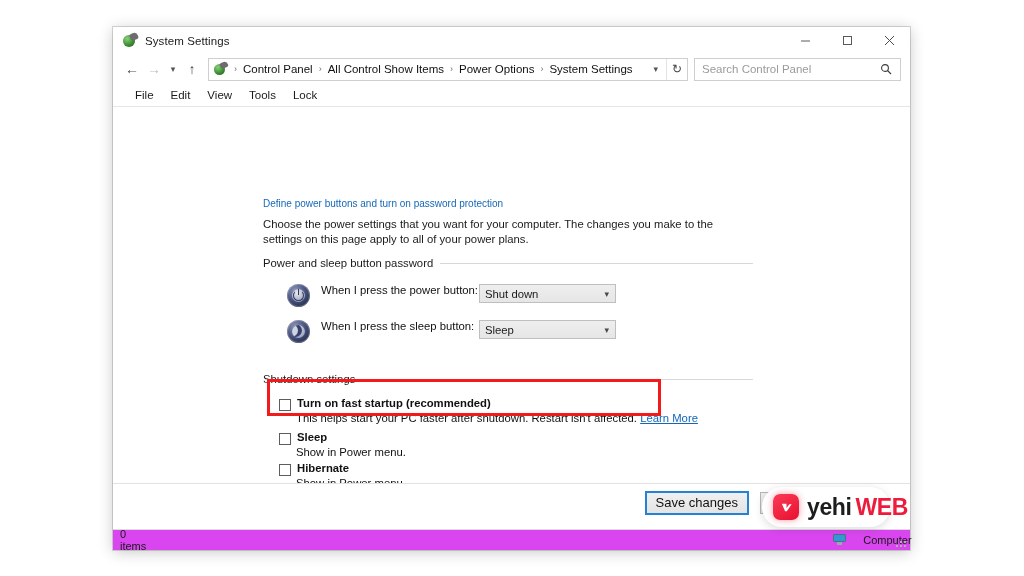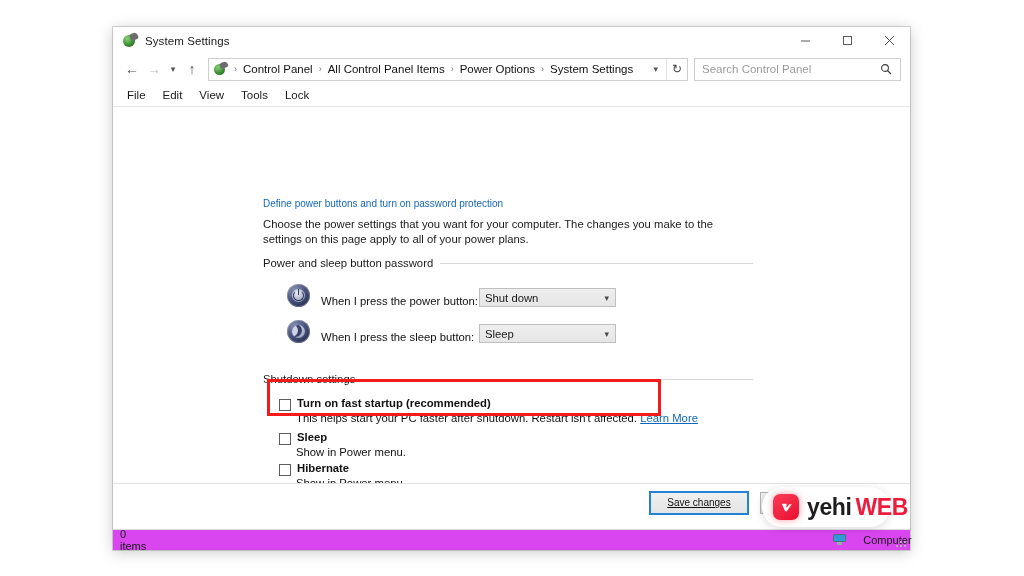--- a/index.html
+++ b/index.html
@@ -104,21 +104,21 @@
   }
   .searchbox .ph{
     font-size:11.5px;color:#9b9b9b;padding-left:7px;flex:1 1 auto;
     white-space:nowrap;overflow:hidden;
   }
   .searchbox .mag{padding-right:8px;color:#3a3a3a;display:flex;}
 
   
   .menubar{
     height:22px;display:flex;align-items:center;
-    padding-left:14px;gap:17px;flex:0 0 auto;
+    padding-left:22px;gap:17px;flex:0 0 auto;
     border-bottom:1px solid #e6e6e6;
   }
   .menuitem{font-size:11.5px;color:#1a1a1a;}
 
   
   .content{
     flex:1 1 auto;position:relative;background:#fff;overflow:hidden;
   }
   .page-head{
     position:absolute;left:150px;top:91px;width:500px;
@@ -128,21 +128,21 @@
   }
   .page-desc{
     margin-top:8px;font-size:11.3px;color:#1a1a1a;line-height:14.5px;width:490px;
   }
 
   .group{position:absolute;}
   .group-head{display:flex;align-items:center;gap:7px;}
   .group-label{font-size:11.3px;color:#1a1a1a;white-space:nowrap;}
   .group-rule{height:1px;background:#d7d7d7;flex:1 1 auto;}
 
-  .row{display:flex;align-items:flex-end;margin-top:12px;}
+  .row{display:flex;align-items:flex-start;margin-top:12px;}
   .pwr-icon{
     width:23px;height:23px;border-radius:50%;flex:0 0 auto;
     background:radial-gradient(circle at 35% 28%, #8e96b8 0%, #4c5680 42%, #2b3458 75%, #1b2440 100%);
     box-shadow:inset 0 0 0 1px rgba(255,255,255,.25);
     display:flex;align-items:center;justify-content:center;
     position:relative;
   }
   .pwr-icon .glyph{
     width:13px;height:13px;border-radius:50%;
     background:radial-gradient(circle at 40% 30%, #e9ecf5 0%, #aab1c9 60%, #7d87a6 100%);
@@ -204,22 +204,22 @@
   .footer{
     flex:0 0 auto;height:37px;background:#fff;
     border-top:1px solid #e2e2e2;
     display:flex;align-items:center;justify-content:flex-end;
     padding-right:52px;gap:11px;
   }
   .btn{
     height:20px;min-width:78px;padding:0 9px;
     background:linear-gradient(#efefef,#e4e4e4);
     border:1px solid #b5b5b5;
-    font-size:10px;color:#111;
-    display:flex;align-items:center;justify-content:center;text-decoration:underline;
+    font-size:13px;color:#111;
+    display:flex;align-items:center;justify-content:center;
   }
   .btn.primary{
     border:2px solid #2382d6;
     background:linear-gradient(#f0f0f0,#e4e4e4);
   }
 
   
   .statusbar{
     flex:0 0 auto;height:20px;background:#d946ef;
     border-top:1px solid #dcdcdc;
@@ -307,21 +307,21 @@
     <div class="navbtn">↑</div>
 
     <div class="crumbbox">
       <div class="crumb-icon">
         <div class="cp-globe"></div>
           <div class="cp-arm"></div>
       </div>
       <span class="crumb-sep">›</span>
       <span class="crumb">Control Panel</span>
       <span class="crumb-sep">›</span>
-      <span class="crumb">All Control Panel Items</span>
+      <span class="crumb">All Control Show Items</span>
       <span class="crumb-sep">›</span>
       <span class="crumb">Power Options</span>
       <span class="crumb-sep">›</span>
       <span class="crumb">System Settings</span>
       <span class="crumb-caret">▾</span>
       <span class="refreshbtn">↻</span>
     </div>
 
     <div class="searchbox">
       <span class="ph">Search Control Panel</span>

